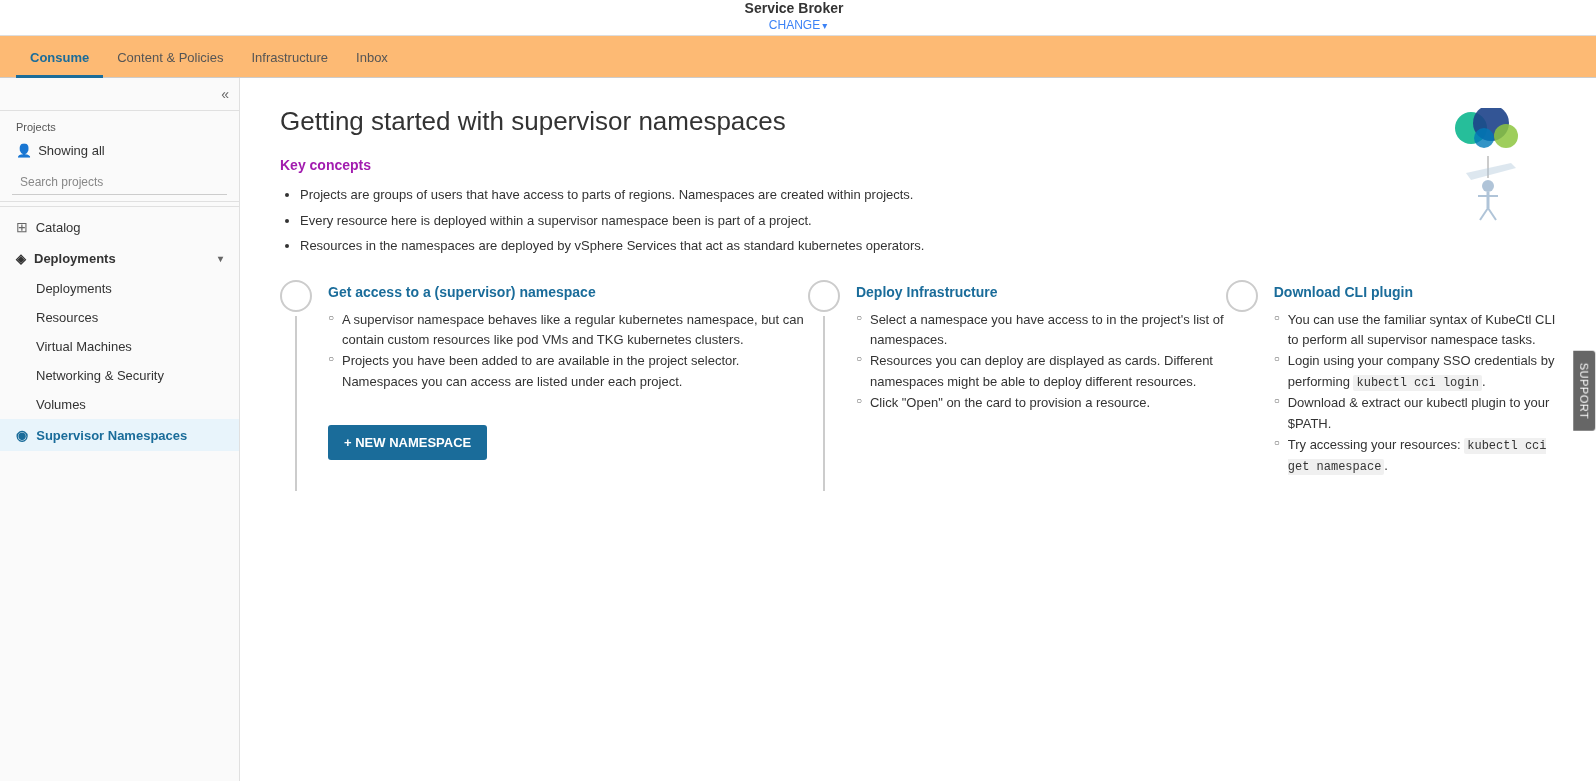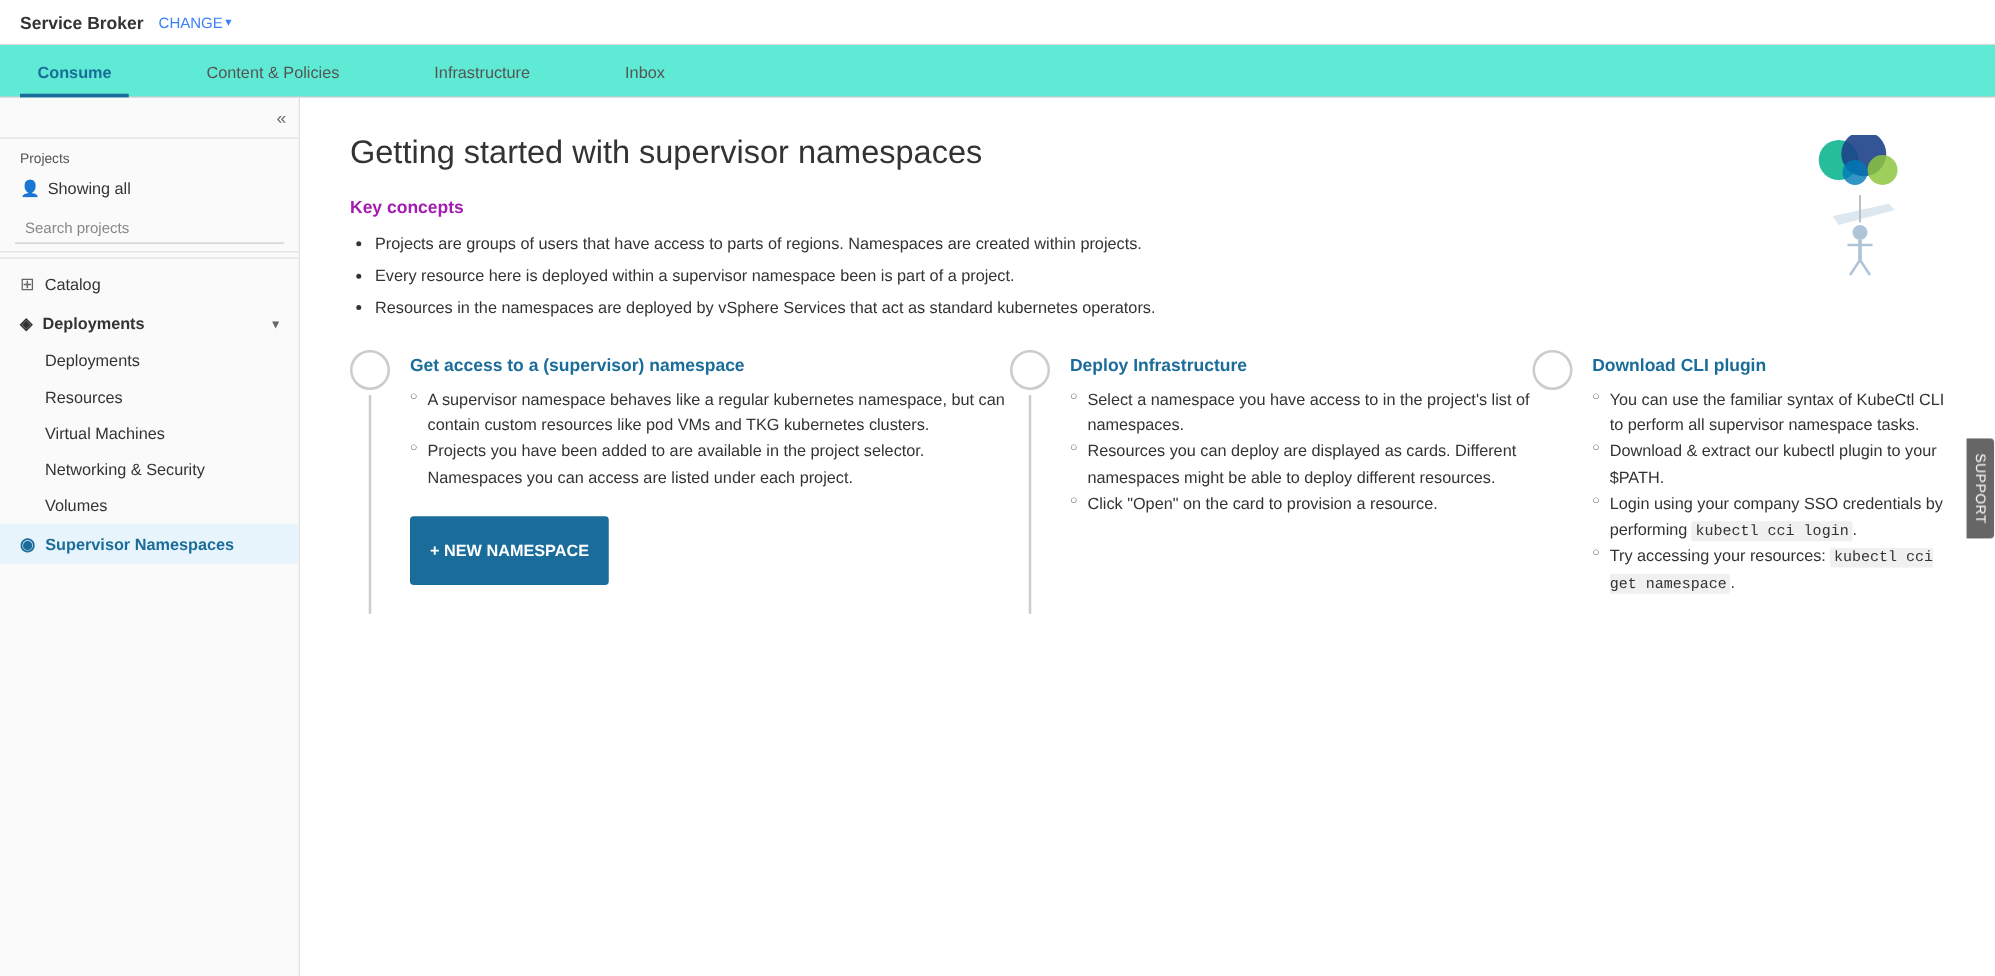--- a/index.html
+++ b/index.html
@@ -2,34 +2,34 @@
 <html><head>
   <meta charset="utf-8">
   <style>
     * { box-sizing: border-box; margin: 0; padding: 0; }
     body { font-family: 'Clarity City', Arial, sans-serif; font-size: 13px; background: #f4f4f4; color: #333; height: 781px; overflow: hidden; display: flex; flex-direction: column; }
 
     
     .top-bar {
       display: flex; align-items: center; padding: 0 16px;
       background: #fff; border-bottom: 1px solid #ddd;
-      height: 36px; flex-shrink: 0;
+      height: 36px; flex-shrink: 0; flex-direction: column;
     }
     .top-bar-title {
       font-size: 14px; font-weight: 600; color: #333; margin-right: 8px;
     }
     .change-btn {
       font-size: 12px; color: #3b82f6; cursor: pointer; display: flex; align-items: center; gap: 2px; border: none; background: none; padding: 2px 4px;
     }
     .chevron-down { font-size: 10px; }
 
     
     .nav-tabs {
-      display: flex; align-items: flex-end; background: #5eead4;
-      border-bottom: 1px solid #ccc; padding: 0 16px; height: 42px; flex-shrink: 0; gap: 48px;
+      display: flex; align-items: flex-end; background: #fdba74;
+      border-bottom: 1px solid #ccc; padding: 0 16px; height: 42px; flex-shrink: 0;
     }
     .nav-tab {
       padding: 0 14px 10px; cursor: pointer; font-size: 13px; color: #555;
       border-bottom: 3px solid transparent; margin-bottom: -1px;
     }
     .nav-tab.active { color: #1a6c9a; border-bottom: 3px solid #1a6c9a; font-weight: 600; }
 
     
     .main-layout {
       display: flex; flex: 1; overflow: hidden;
@@ -121,22 +121,22 @@
     .sub-list {
       list-style: none; padding-left: 0; margin-bottom: 14px;
     }
     .sub-list li {
       font-size: 13px; color: #333; line-height: 1.6; padding-left: 14px; position: relative;
     }
     .sub-list li::before {
       content: '○'; position: absolute; left: 0; top: 0; font-size: 10px; color: #666;
     }
     .btn-new-namespace {
-      background: #1a6c9a; color: #fff; border: none; padding: 20px 16px;
-      font-size: 13px; font-weight: 600; cursor: pointer; border-radius: 3px; margin-top: 6px;
+      background: #1a6c9a; color: #fff; border: none; padding: 10px 16px;
+      font-size: 13px; font-weight: 600; cursor: pointer; border-radius: 3px; margin-top: 18px;
     }
 
     code {
       font-family: 'Courier New', monospace; font-size: 12px;
       background: #f0f0f0; padding: 1px 3px; border-radius: 2px; color: #333;
     }
 
     
     .support-tab {
       position: fixed; right: -28px; top: 50%; transform: translateY(-50%) rotate(90deg);
@@ -278,22 +278,22 @@
       </div>
 
       <div class="step">
         <div class="step-circle-col">
           <div class="step-circle"></div>
         </div>
         <div class="step-content">
           <div class="step-title">Download CLI plugin</div>
           <ul class="sub-list">
             <li>You can use the familiar syntax of KubeCtl CLI to perform all supervisor namespace tasks.</li>
+            <li>Login using your company SSO credentials by performing <code>kubectl cci login</code>.</li>
             <li>Download &amp; extract our kubectl plugin to your $PATH.</li>
-            <li>Login using your company SSO credentials by performing <code>kubectl cci login</code>.</li>
             <li>Try accessing your resources: <code>kubectl cci get namespace</code>.</li>
           </ul>
         </div>
       </div>
 
     </div>
   </div>
 </div>
 
 <div class="support-tab" style="position:fixed; right:-28px; top:50%; transform:translateY(-50%) rotate(90deg); background:#666; color:#fff; font-size:11px; padding:5px 12px; cursor:pointer; letter-spacing:0.5px; z-index:100;">SUPPORT</div>

